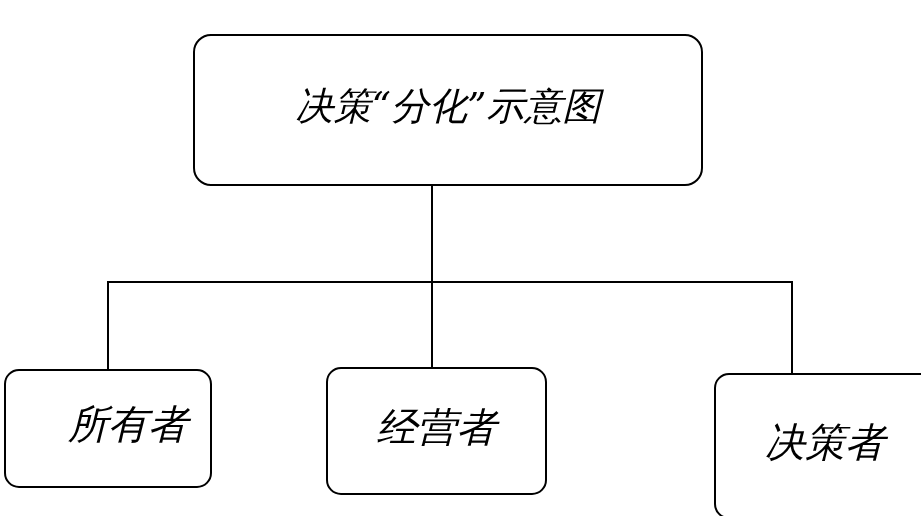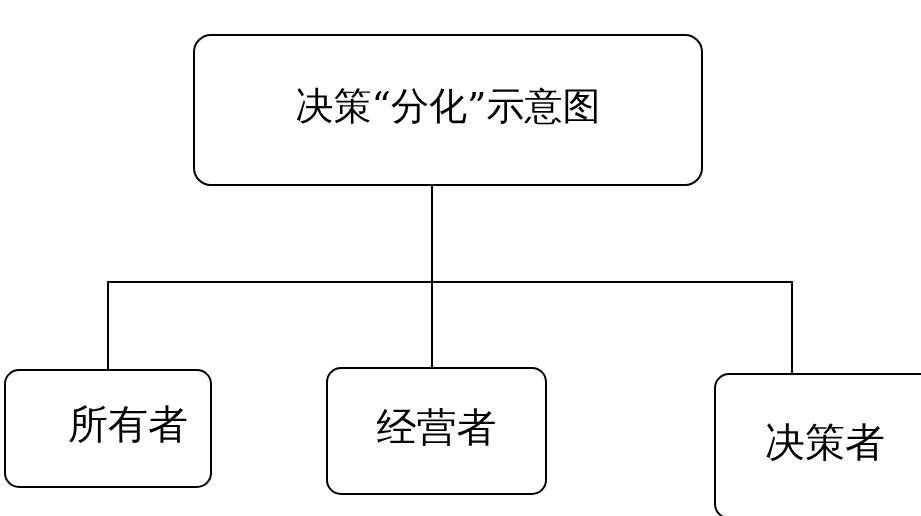--- a/index.html
+++ b/index.html
@@ -7,20 +7,21 @@
     padding: 0;
   }
   .canvas {
     position: relative;
     width: 921px;
     height: 516px;
     background: var(--bg, #ffffff);
     font-family: "DejaVu Serif", "Liberation Serif", serif;
     color: var(--fg, #000000);
     overflow: hidden;
+    font-style: italic;
   }
   .node {
     position: absolute;
     box-sizing: border-box;
     border: 2px solid var(--line, #000000);
     background: var(--bg, #ffffff);
     display: flex;
     align-items: center;
     justify-content: center;
     text-align: center;

